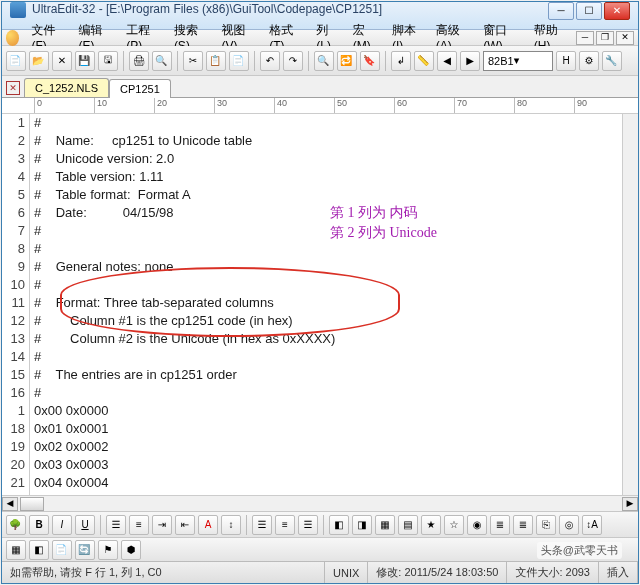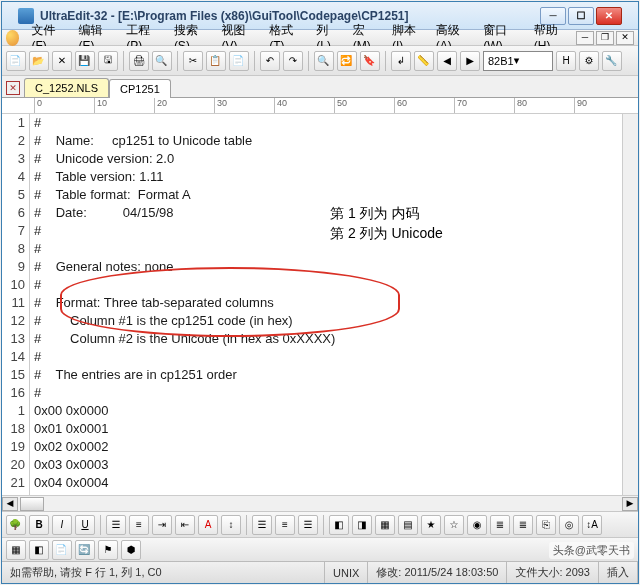--- a/index.html
+++ b/index.html
@@ -1,18 +1,18 @@
 <!DOCTYPE html>
 <html><head>
 <meta charset="utf-8">
 <style>
 * { box-sizing: border-box; margin: 0; padding: 0; }
 body { font-family: Tahoma, "Microsoft YaHei", sans-serif; font-size: 12px; background: #f0f0f0; width: 640px; height: 585px; overflow: hidden; }
 .window { border: 1px solid #3c7fb1; background: #fff; width: 638px; height: 583px; margin: 1px; display: flex; flex-direction: column; }
-.titlebar { height: 28px; background: linear-gradient(#e8f1fa, #cfe4f7); display: flex; align-items: center; padding: 0 16px; border-bottom: 1px solid #9db6d4; font-weight: bold; }
+.titlebar { height: 28px; background: linear-gradient(#e8f1fa, #cfe4f7); display: flex; align-items: flex-start; padding: 0 8px; border-bottom: 1px solid #9db6d4; }
 .titlebar .icon { width: 16px; height: 16px; background: linear-gradient(#5aa0d8, #2b6cb0); border-radius: 2px; margin-right: 6px; }
 .titlebar .title { flex: 1; color: #2a4365; font-size: 12px; }
 .winctrls { display: flex; gap: 2px; }
 .winbtn { width: 26px; height: 18px; border: 1px solid #7a9cc6; border-radius: 2px; background: linear-gradient(#f2f8ff,#d2e4f7); font-size: 10px; text-align: center; line-height: 16px; cursor: pointer; }
 .winbtn.close { background: linear-gradient(#f28b82,#d93025); color: #fff; border-color: #a52714; }
 .menubar { height: 16px; background: linear-gradient(#f7f7f7,#e8e8e8); display: flex; align-items: center; padding: 0 4px; border-bottom: 1px solid #c8c8c8; gap: 2px; }
 .menubar .logo { width: 16px; height: 16px; background: radial-gradient(circle at 30% 30%, #ffd966, #e69138); border-radius: 50%; margin-right: 4px; }
 .menuitem { padding: 2px 6px; cursor: pointer; }
 .mdi-ctrl { margin-left: auto; display: flex; gap: 2px; }
 .mdi-ctrl span { width: 18px; height: 14px; border: 1px solid #aaa; background: #f5f5f5; font-size: 9px; text-align: center; cursor: pointer; }
@@ -23,33 +23,33 @@
 .tabs { height: 22px; background: #f0f0f0; border-bottom: 1px solid #a0a0a0; display: flex; align-items: flex-end; padding-left: 4px; gap: 0; }
 .tabclose { width: 14px; height: 14px; border: 1px solid #a33; color: #a33; font-size: 9px; text-align: center; line-height: 12px; margin-right: 4px; margin-bottom: 2px; cursor: pointer; }
 .tab { padding: 3px 10px; border: 1px solid #a0a0a0; border-bottom: none; background: #fef9c3; font-size: 11px; cursor: pointer; border-radius: 3px 3px 0 0; }
 .tab.active { background: #fff; position: relative; top: 1px; }
 .ruler { height: 16px; background: #fff; border-bottom: 1px solid #ccc; display: flex; font-size: 9px; color: #666; padding-left: 32px; }
 .ruler span { width: 60px; border-left: 1px solid #bbb; padding-left: 2px; }
 .editor { flex: 1; background: #fff; display: flex; overflow: hidden; position: relative; }
 .gutter { width: 28px; background: #fff; border-right: 1px solid #ccc; text-align: right; color: #444; font-family: Arial; font-size: 13px; line-height: 18px; padding-right: 4px; }
 .code { flex: 1; font-family: Arial; font-size: 13px; line-height: 18px; color: #1a1a1a; padding-left: 4px; position: relative; }
 .code .ln { white-space: pre; height: 18px; }
-.annotation { position: absolute; color: #000000; font-family: Liberation Sans, sans-serif; font-size: 14px; pointer-events: none; }
+.annotation { position: absolute; color: #a21caf; font-family: Liberation Serif, serif; font-size: 14px; pointer-events: none; }
 .annotation.a1 { top: 90px; left: 300px; }
 .annotation.a2 { top: 110px; left: 300px; }
 .circle { position: absolute; border: 2px solid #d93025; border-radius: 50% / 40%; width: 340px; height: 70px; top: 153px; left: 30px; pointer-events: none; }
 .scroll-v { width: 16px; background: #f0f0f0; border-left: 1px solid #ccc; }
 .hscroll { height: 16px; background: #f0f0f0; border-top: 1px solid #ccc; display: flex; align-items: center; }
 .hscroll .sbtn { width: 16px; height: 14px; border: 1px solid #aaa; background: #e8e8e8; text-align: center; font-size: 9px; cursor: pointer; }
 .hscroll .thumb { width: 24px; height: 14px; border: 1px solid #aaa; background: linear-gradient(#fff,#d8d8d8); margin-left: 2px; cursor: pointer; }
 .toolbar2 { height: 26px; background: linear-gradient(#f7f7f7,#e4e4e4); border-top: 1px solid #c8c8c8; display: flex; align-items: center; padding: 0 4px; gap: 3px; }
 .toolbar3 { height: 24px; background: linear-gradient(#f7f7f7,#e4e4e4); border-top: 1px solid #c8c8c8; display: flex; align-items: center; padding: 0 4px; gap: 3px; }
 .statusbar { height: 22px; background: linear-gradient(#f0f0f0,#dedede); border-top: 1px solid #bbb; display: flex; font-size: 11px; color: #333; }
 .statusbar .cell { padding: 0 8px; border-right: 1px solid #bbb; height: 100%; display: flex; align-items: center; }
-.corner { position: absolute; right: 6px; bottom: 26px; font-size: 11px; color: #555; background: rgba(250,250,250,0.8); padding: 1px 4px; border-radius: 3px; }
+.corner { position: absolute; right: 18px; bottom: 26px; font-size: 11px; color: #555; background: rgba(250,250,250,0.8); padding: 1px 4px; border-radius: 3px; }
 </style>
 </head>
 <body>
 
 <div class="window">
 
   <div class="titlebar">
     <div class="icon"></div>
     <div class="title">UltraEdit-32 - [E:\Program Files (x86)\GuiTool\Codepage\CP1251]</div>
     <div class="winctrls">

